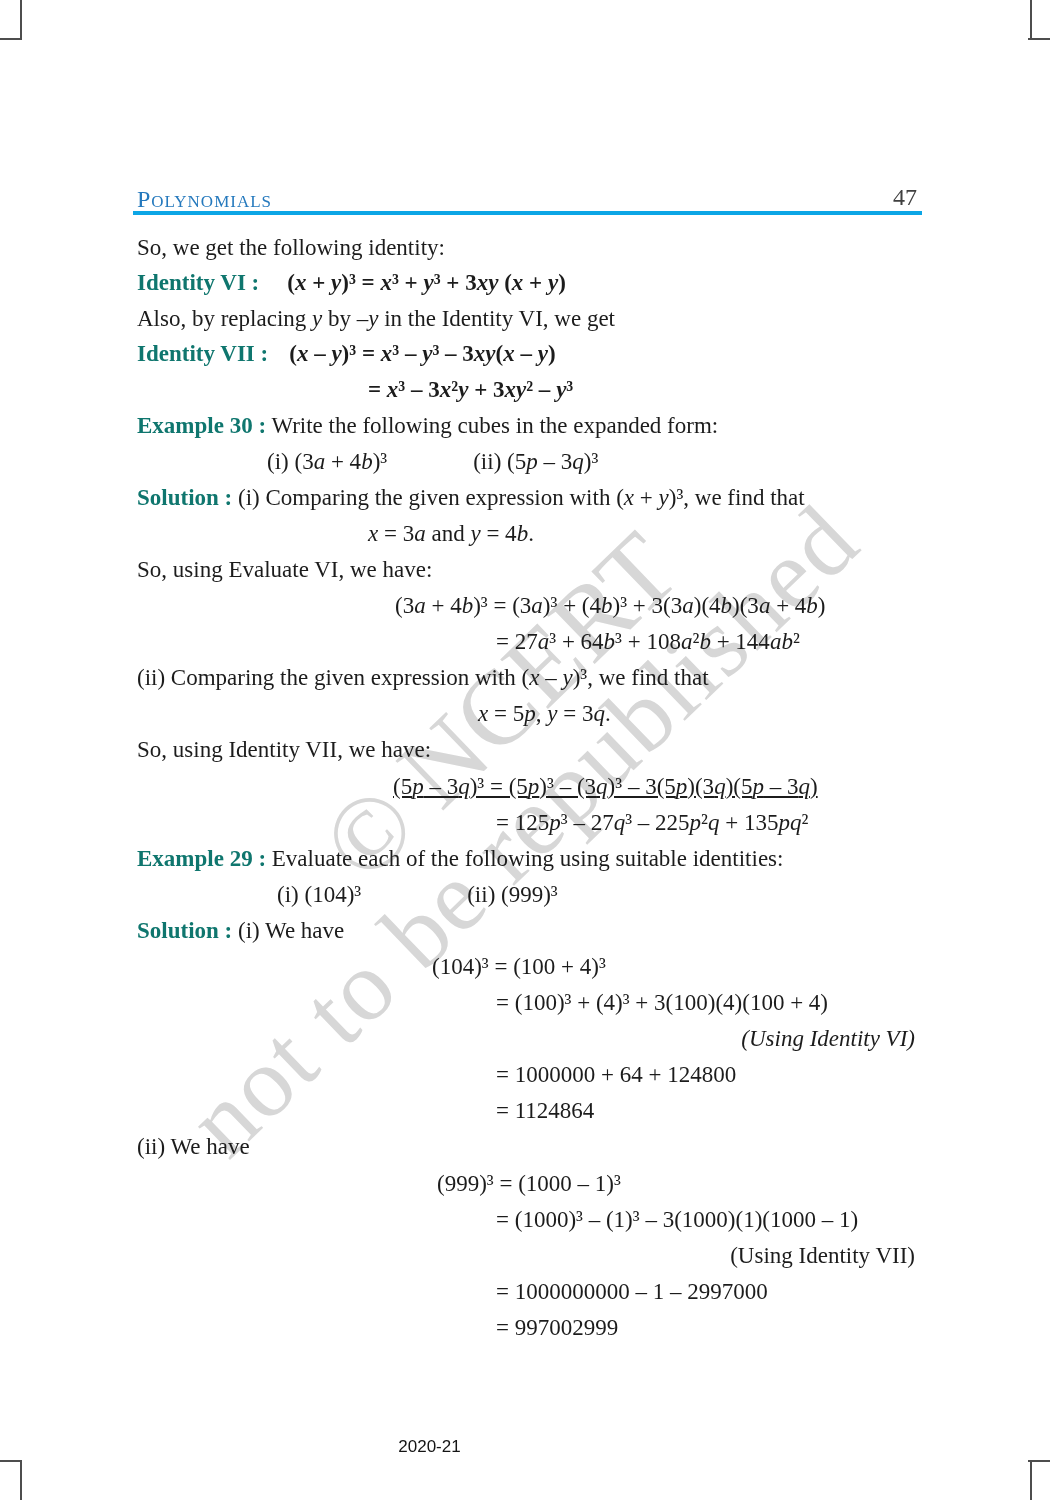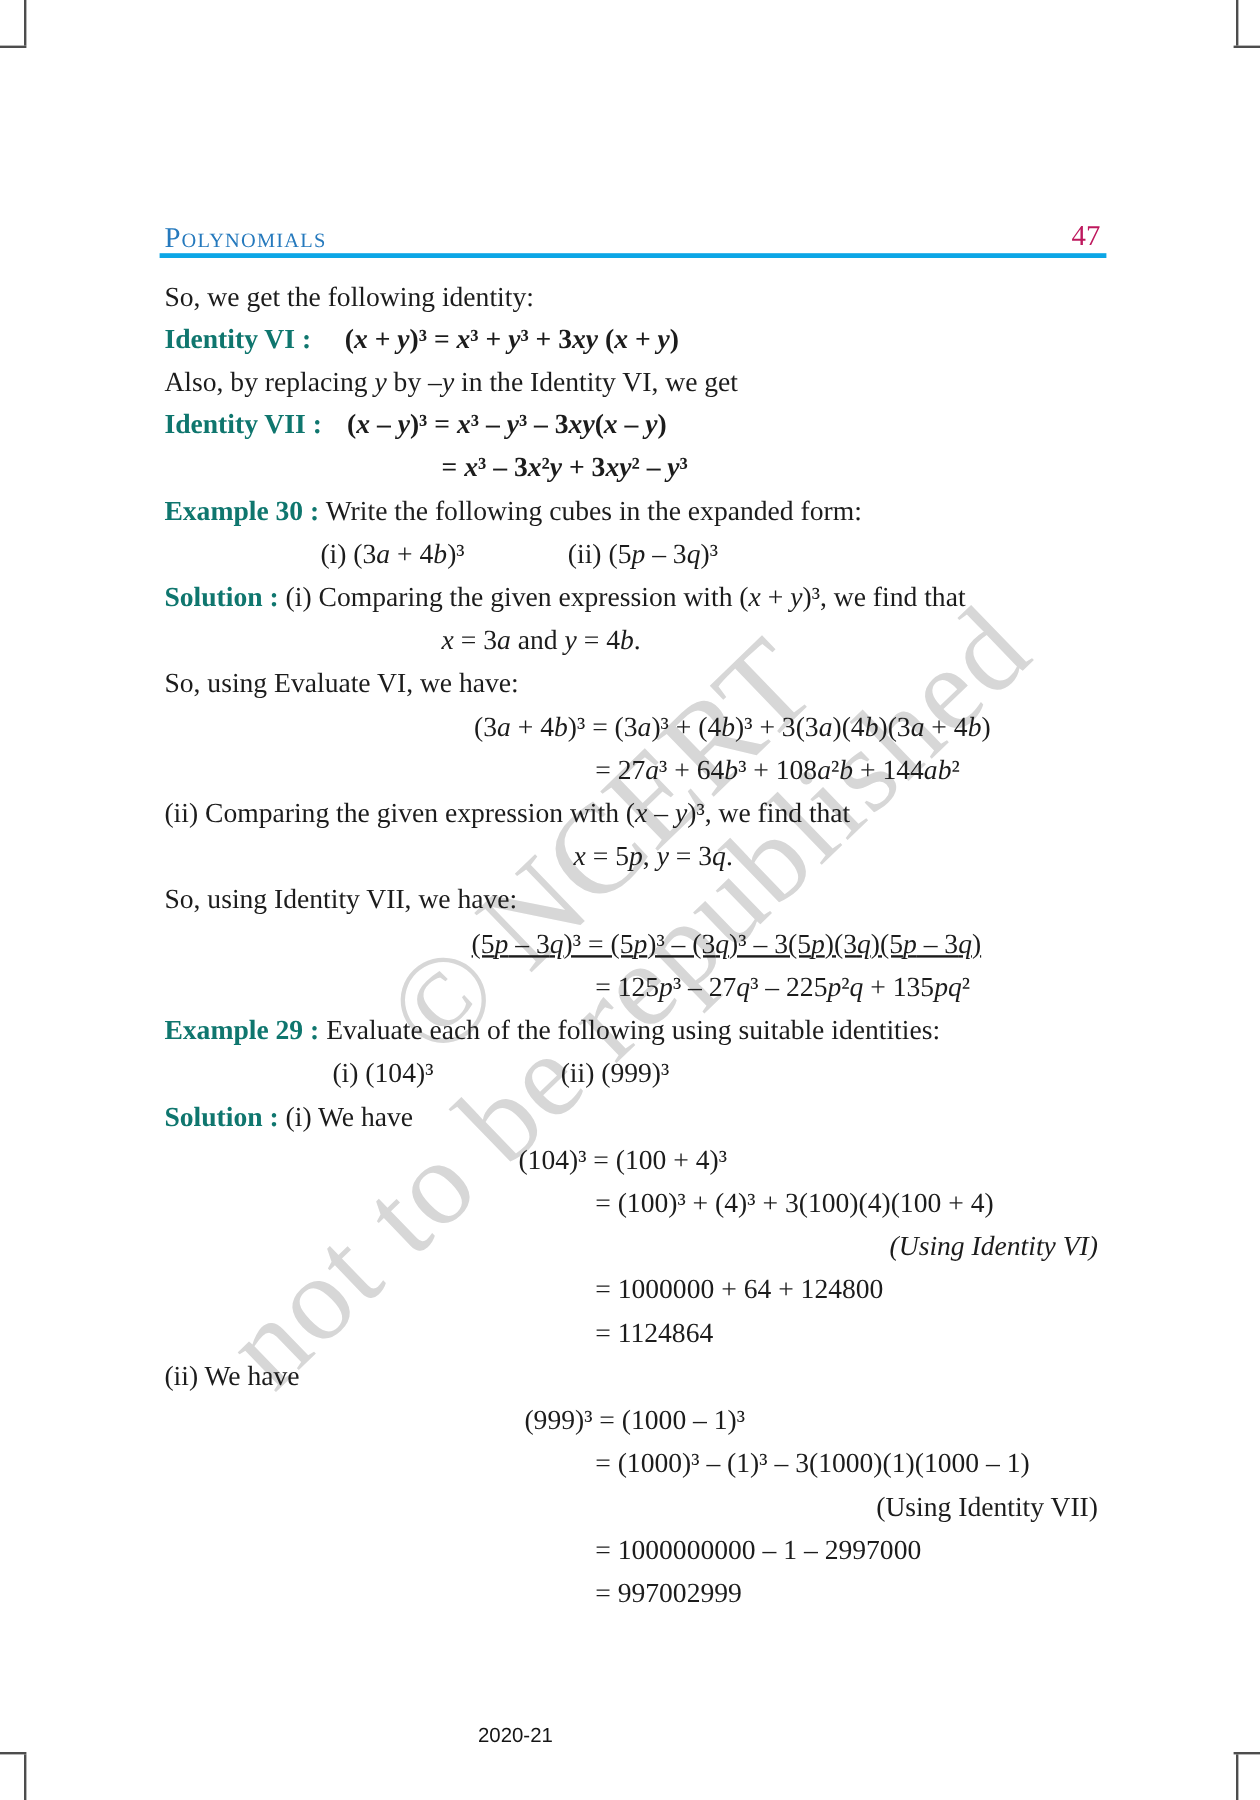--- a/index.html
+++ b/index.html
@@ -3,21 +3,21 @@
 <meta charset="utf-8">
 <style>
   html,body{margin:0;padding:0;background:#ffffff;}
   .page{position:relative;width:1050px;height:1500px;background:#ffffff;overflow:hidden;
         font-family:"Liberation Serif",serif;color:#1c1c1c;}
   
   .crop{position:absolute;background:#4d4d4d;}
   
   .hdr-title{position:absolute;left:137px;top:186px;font-variant:small-caps;
              font-size:24px;letter-spacing:1px;color:#2579bd;}
-  .hdr-num{position:absolute;top:184px;right:133px;font-size:24px;color:#be185d;}
+  .hdr-num{position:absolute;top:184px;right:133px;font-size:24px;color:#404040;}
   .hdr-rule{position:absolute;left:133px;top:211px;width:789px;height:4px;background:#0ca6e6;}
   
   .wm{position:absolute;white-space:nowrap;color:#d7d7d7;transform-origin:0 50%;
       transform:rotate(-44deg);font-family:"Liberation Serif",serif;z-index:0;}
   .wm1{left:340px;top:800px;font-size:105px;}
   .wm2{left:205px;top:1080px;font-size:100px;letter-spacing:2px;}
   
   .line{position:absolute;white-space:pre;font-size:23px;line-height:27px;z-index:1;}
   .seg-label{color:#0f766e;font-weight:bold;}
   .seg-bmath{font-weight:bold;}

